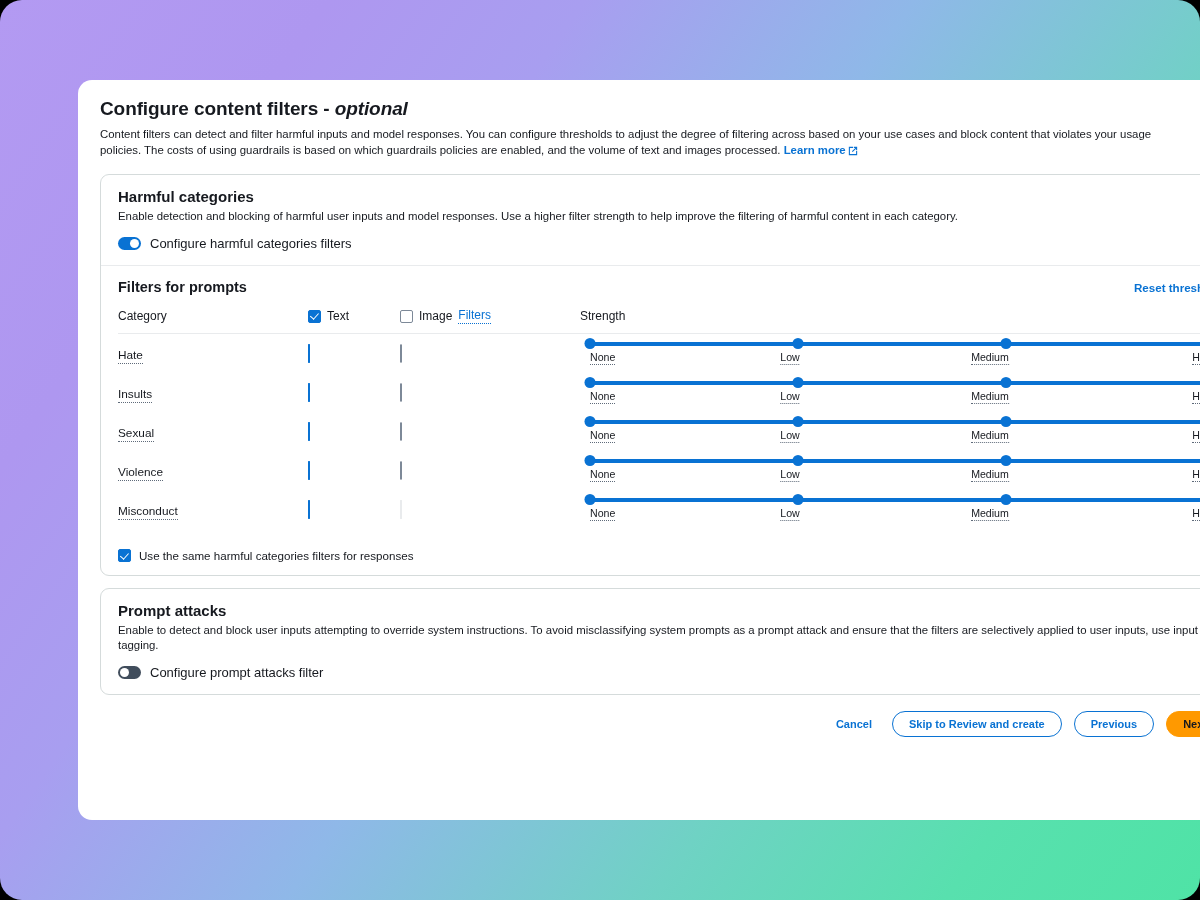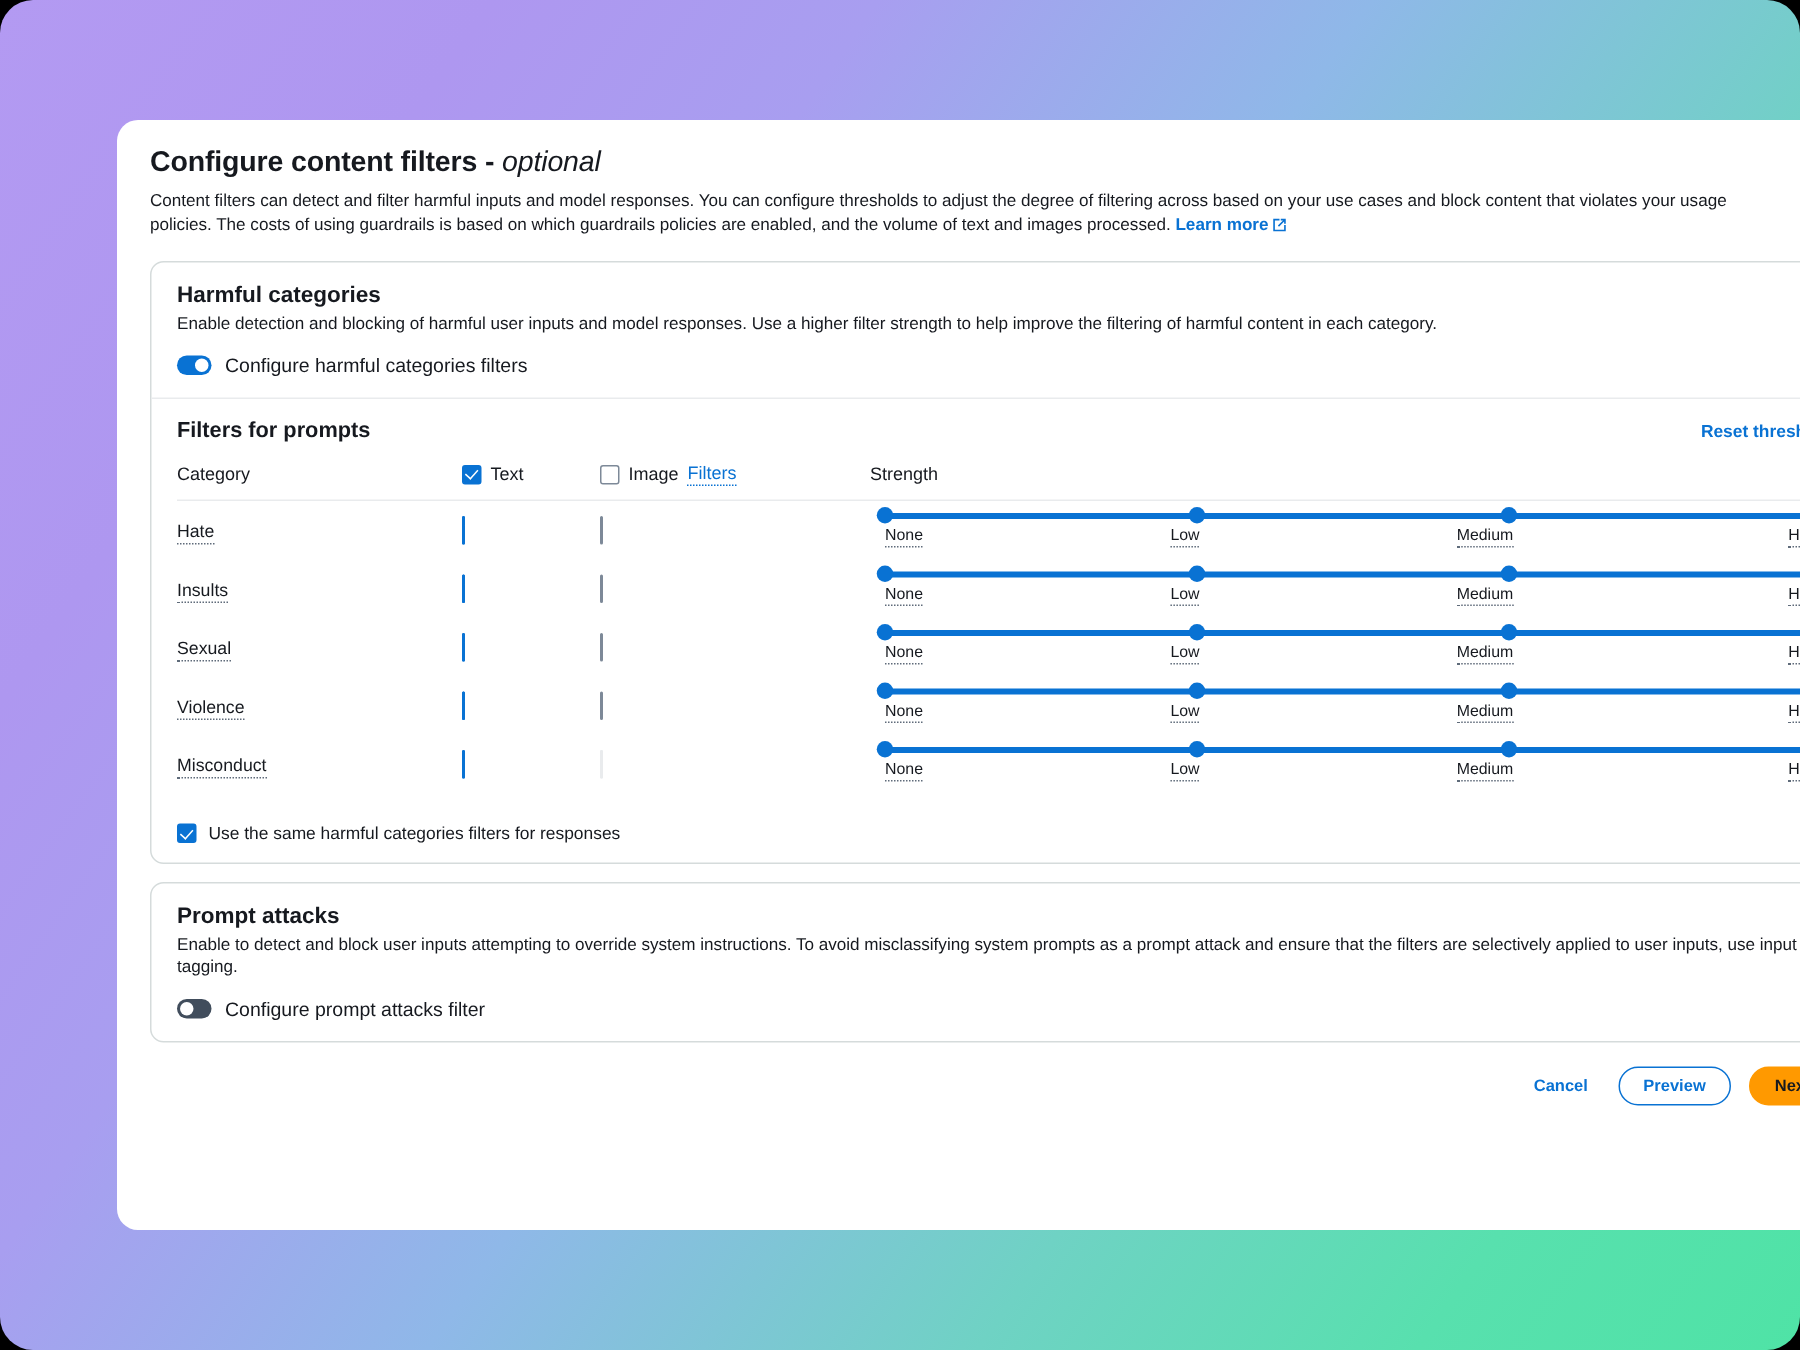--- a/index.html
+++ b/index.html
@@ -34,21 +34,21 @@
     background: #ffffff;
     border-radius: 14px 0 0 14px;
   }
 
   .card-inner { padding: 18px 22px 0 22px; }
 
   .page-title {
     font-size: 19px; font-weight: bold; color: #16191f;
     margin: 0 0 7px 0; letter-spacing: -0.1px;
   }
-  .page-title .opt { font-weight: normal; font-style: italic; margin-top: 43px; }
+  .page-title .opt { font-weight: bold; font-style: italic; margin-top: 43px; }
 
   .page-desc {
     font-size: 11.4px; line-height: 15.5px; color: #16191f;
     max-width: 1078px; margin: 0 0 14px 0;
   }
   .link { color: #0972d3; text-decoration: none; font-weight: bold; }
   .ext-icon { display: inline-block; vertical-align: -2px; margin-left: 2px; }
 
   
   .panel {
@@ -321,19 +321,20 @@
             <div class="toggle off">
                 <span class="knob"></span>
               </div>
             <span class="toggle-label">Configure prompt attacks filter</span>
           </div>
         </div>
       </div>
 
       <div class="footer">
         <button class="btn btn-link">Cancel</button>
-        <button class="btn btn-normal">Preview</button>
+        <button class="btn btn-normal">Skip to Review and create</button>
+        <button class="btn btn-normal">Previous</button>
         <button class="btn btn-primary">Next</button>
       </div>
 
     </div>
   </div>
 </div>
 
 </body></html>

